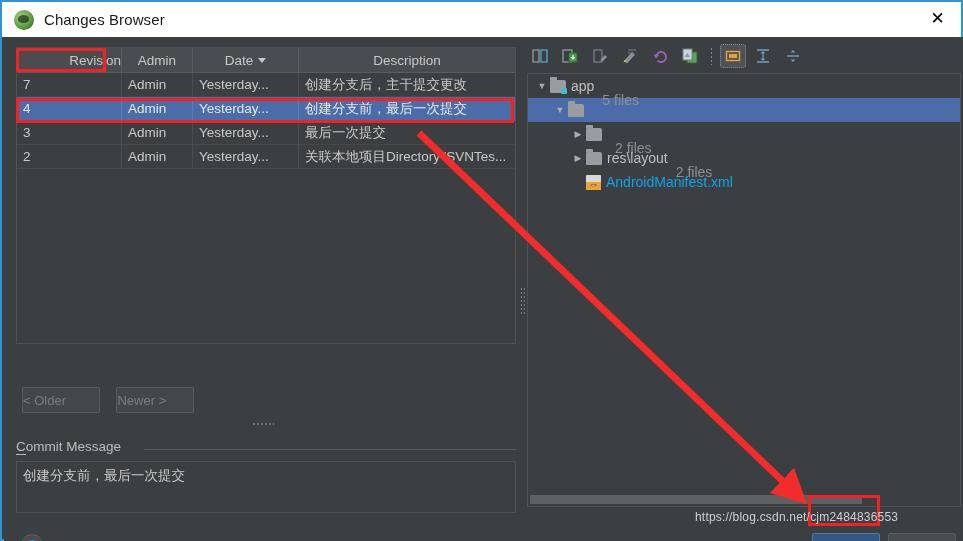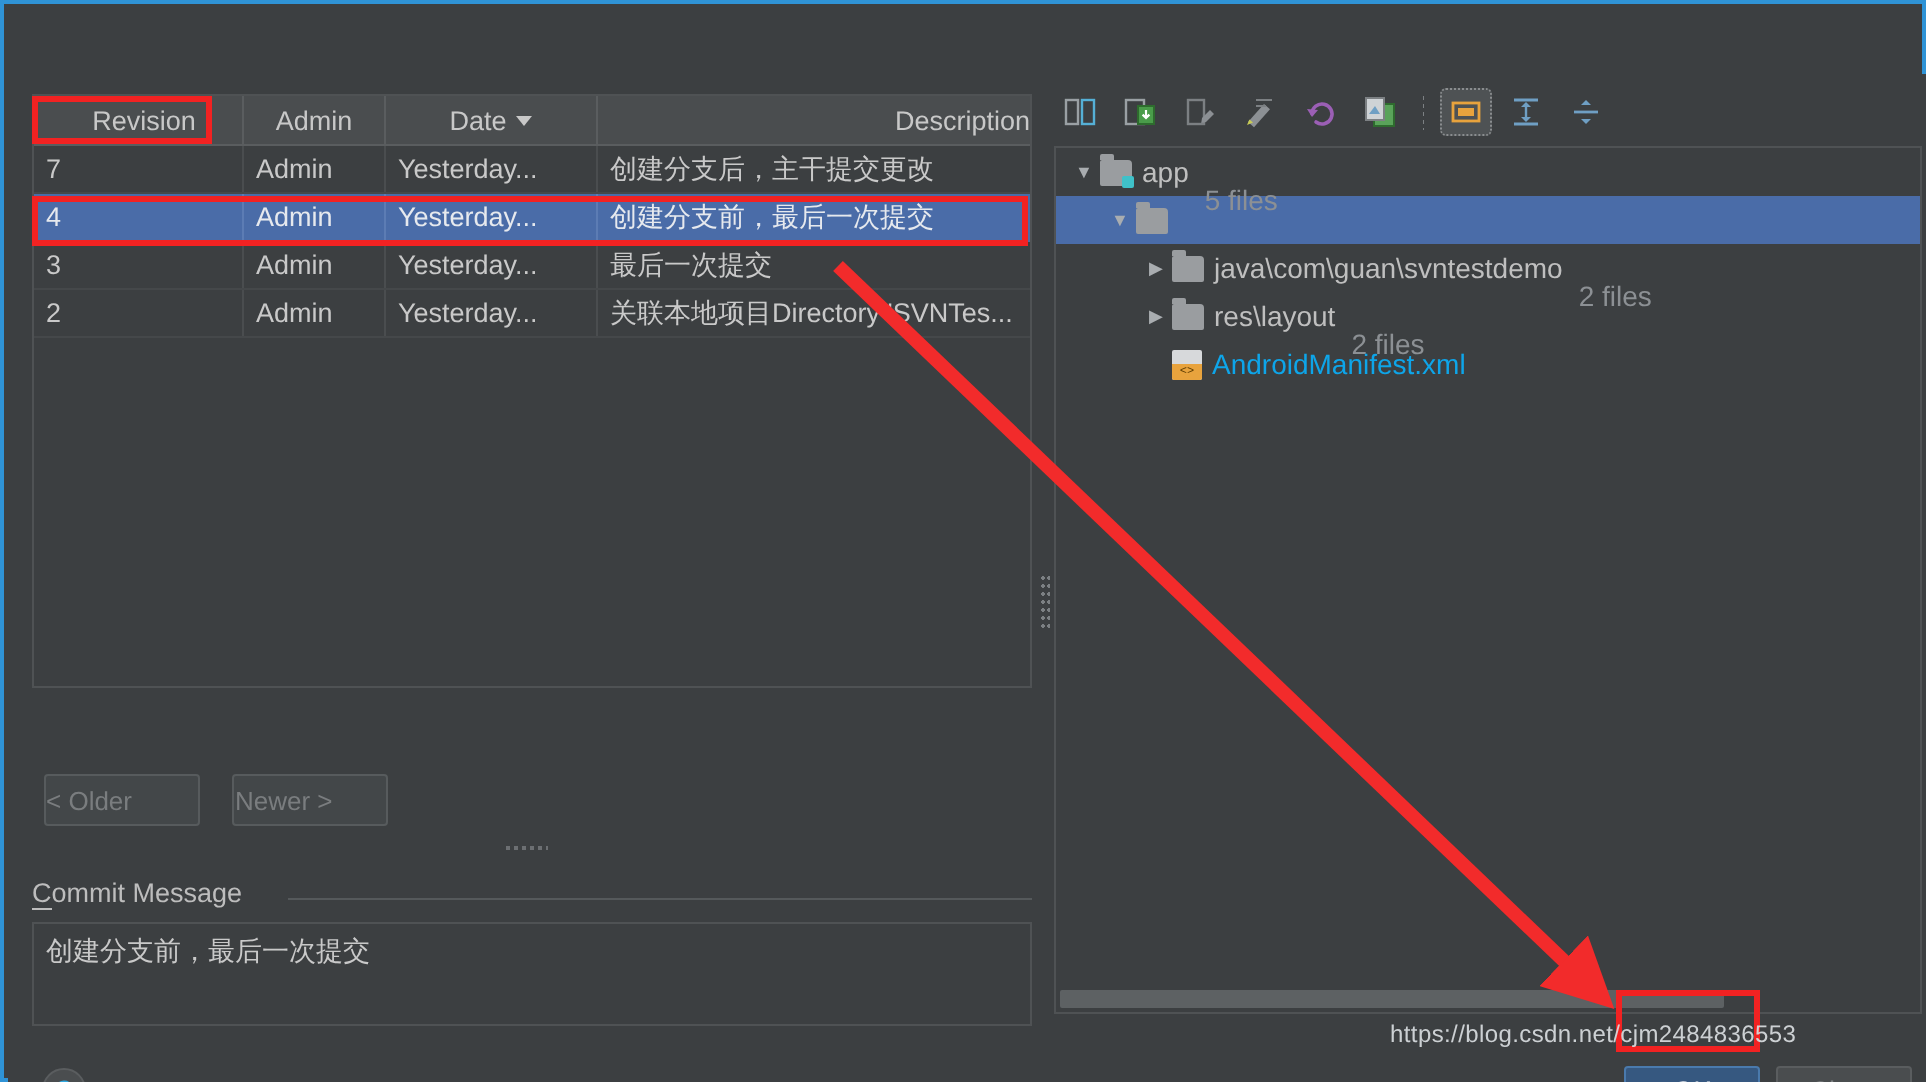--- a/index.html
+++ b/index.html
@@ -28,22 +28,22 @@
   .content{position:absolute;left:2px;top:35px;width:959px;height:504px;background:#3c3f41;}
 
   
   .left{position:absolute;left:0;top:0;width:512px;height:504px;}
   .table-wrap{position:absolute;left:12px;top:10px;width:500px;height:297px;
     border:1px solid #4f5254;box-sizing:border-box;background:#3c3f41;overflow:hidden;}
   table.rev{width:100%;border-collapse:collapse;table-layout:fixed;font-size:13.5px;}
   table.rev th{background:#4a4d4f;color:#c8c8c8;font-weight:normal;font-size:13.5px;
     height:24px;border-right:1px solid #5a5d5f;border-bottom:1px solid #5a5d5f;
     text-align:center;padding:0;}
-  table.rev th.left-al{text-align:center;padding-left:6px;}
-  table.rev th:last-child{border-right:none;text-align:right;}
+  table.rev th.left-al{text-align:right;padding-left:6px;}
+  table.rev th:last-child{border-right:none;}
   table.rev td{height:23px;border-right:1px solid #4a4d4f;border-bottom:1px solid #45484a;
     padding:0 0 0 6px;color:#c9c9c9;font-size:13.5px;white-space:nowrap;overflow:hidden;}
   table.rev td:last-child{border-right:none;}
   table.rev tr.sel td{background:#4a6ca8;color:#e6e9ee;border-right-color:#5c7cb4;
     border-bottom-color:#4a6ca8;}
   .sortarrow{display:inline-block;margin-left:5px;border-left:4px solid transparent;
     border-right:4px solid transparent;border-top:5px solid #c8c8c8;vertical-align:middle;}
 
   .navbtns{position:absolute;left:18px;top:350px;}
   .navbtn{display:inline-block;min-width:78px;height:26px;line-height:26px;
@@ -117,20 +117,25 @@
   #hl-ok{left:806px;top:493px;width:72px;height:31px;}
   .wm{position:absolute;left:693px;top:508px;font-size:12px;color:#d9dde0;
     letter-spacing:.2px;white-space:nowrap;opacity:.92;}
   svg.arrow{position:absolute;left:0;top:0;width:963px;height:541px;pointer-events:none;}
 </style>
 </head>
 <body>
 
 <div id="app">
 
+  <div class="titlebar">
+    <div class="tb-icon"></div>
+    <div class="tb-title">Changes Browser</div>
+    <div class="tb-close">✕</div>
+  </div>
 
   <div class="content">
 
     <div class="left">
 
       <div class="table-wrap">
         <table class="rev">
           <thead>
             <tr>
               <th class="left-al" style="width:98px">Revision</th>
@@ -260,21 +265,20 @@
           <span class="tname">app</span>
           <span class="tcount">5 files</span>
         </div>
         <div class="trow sel" style="padding-left:24px">
           <span class="tw-tri">▼</span>
           <span class="ticon fold"></span>
         </div>
         <div class="trow" style="padding-left:42px">
           <span class="tw-tri">▶</span>
           <span class="ticon fold"></span>
-          <span class="tname">java\com\guan\svntestdemo</span>
           <span class="tcount">2 files</span>
         </div>
         <div class="trow" style="padding-left:42px">
           <span class="tw-tri">▶</span>
           <span class="ticon fold"></span>
           <span class="tname">res\layout</span>
           <span class="tcount">2 files</span>
         </div>
         <div class="trow" style="padding-left:58px">
           <span class="xmlicon"></span>

